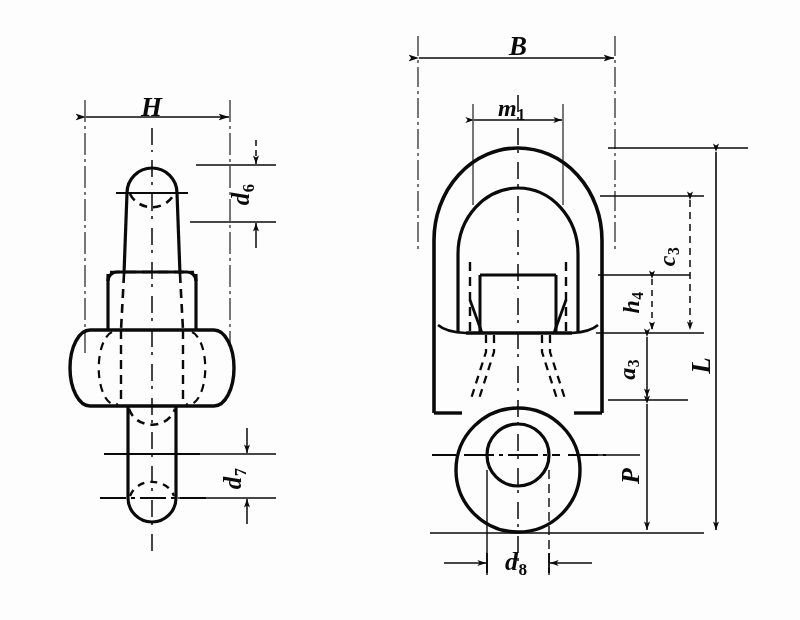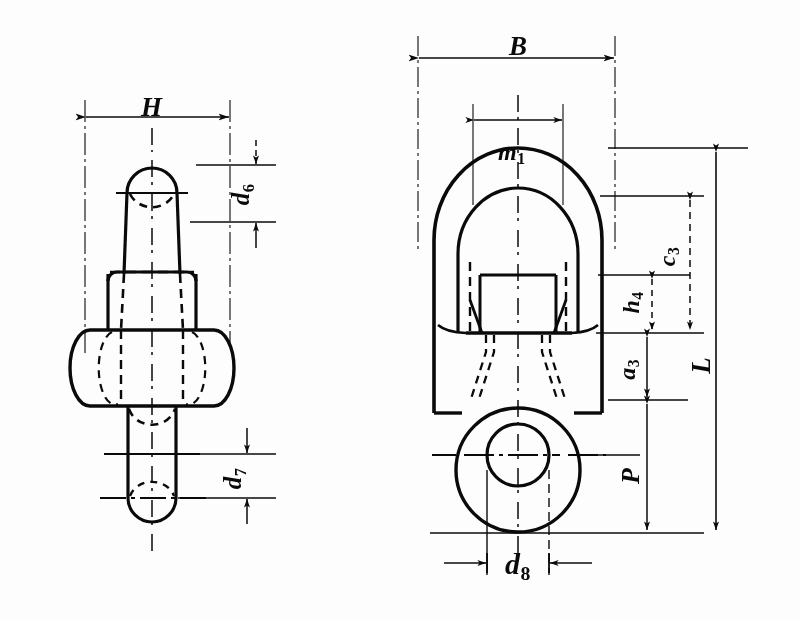--- a/index.html
+++ b/index.html
@@ -209,21 +209,21 @@
   </div>
 
   <div class="lbl rot r90" style="left:224px;top:464px;font-size:25px;">
     <span>d</span><span class="sub">7</span>
   </div>
 
   <div class="lbl" style="left:509px;top:33px;font-size:27px;">
     <span>B</span>
   </div>
 
-  <div class="lbl" style="left:498px;top:96px;font-size:24px;margin-top:44px;">
+  <div class="lbl" style="left:498px;top:96px;font-size:24px;">
     <span>m</span><span class="sub">1</span>
   </div>
 
   <div class="lbl rot r90" style="left:659px;top:243px;font-size:24px;">
     <span>c</span><span class="sub">3</span>
   </div>
 
   <div class="lbl rot r90" style="left:622px;top:289px;font-size:24px;">
     <span>h</span><span class="sub">4</span>
   </div>
@@ -233,17 +233,17 @@
   </div>
 
   <div class="lbl rot r90" style="left:623px;top:463px;font-size:26px;">
     <span>P</span>
   </div>
 
   <div class="lbl rot r90" style="left:693px;top:352px;font-size:27px;">
     <span>L</span>
   </div>
 
-  <div class="lbl" style="left:505px;top:549px;font-size:30px;">
+  <div class="lbl" style="left:505px;top:549px;font-size:26px;">
     <span>d</span><span class="sub">8</span>
   </div>
 
 </div>
 
 </body></html>

